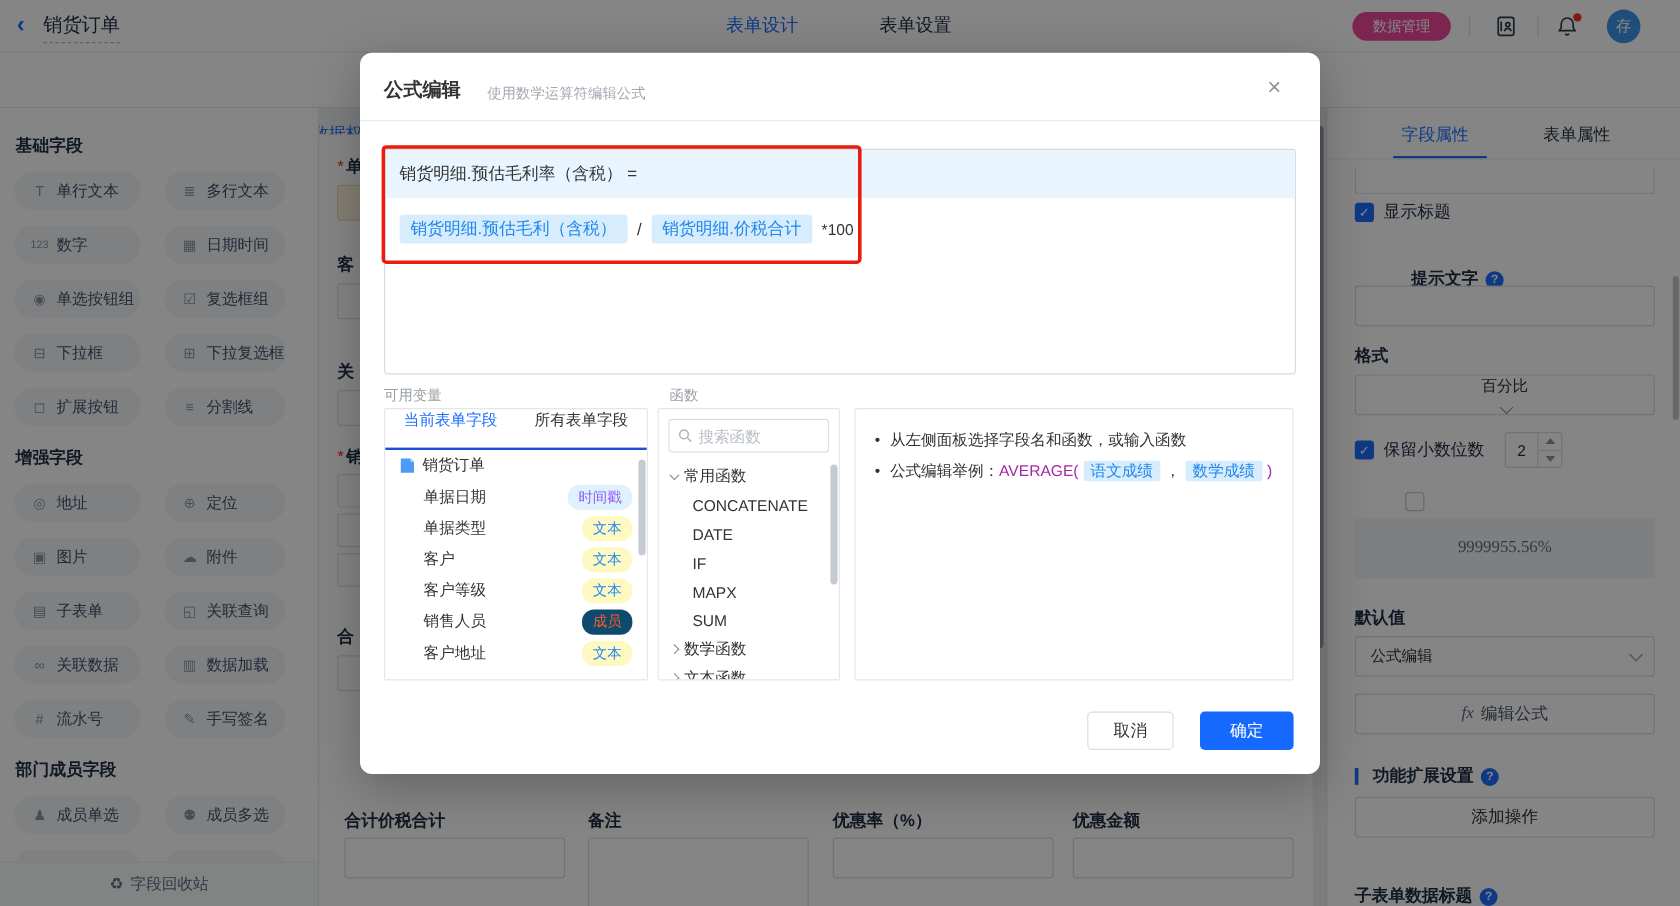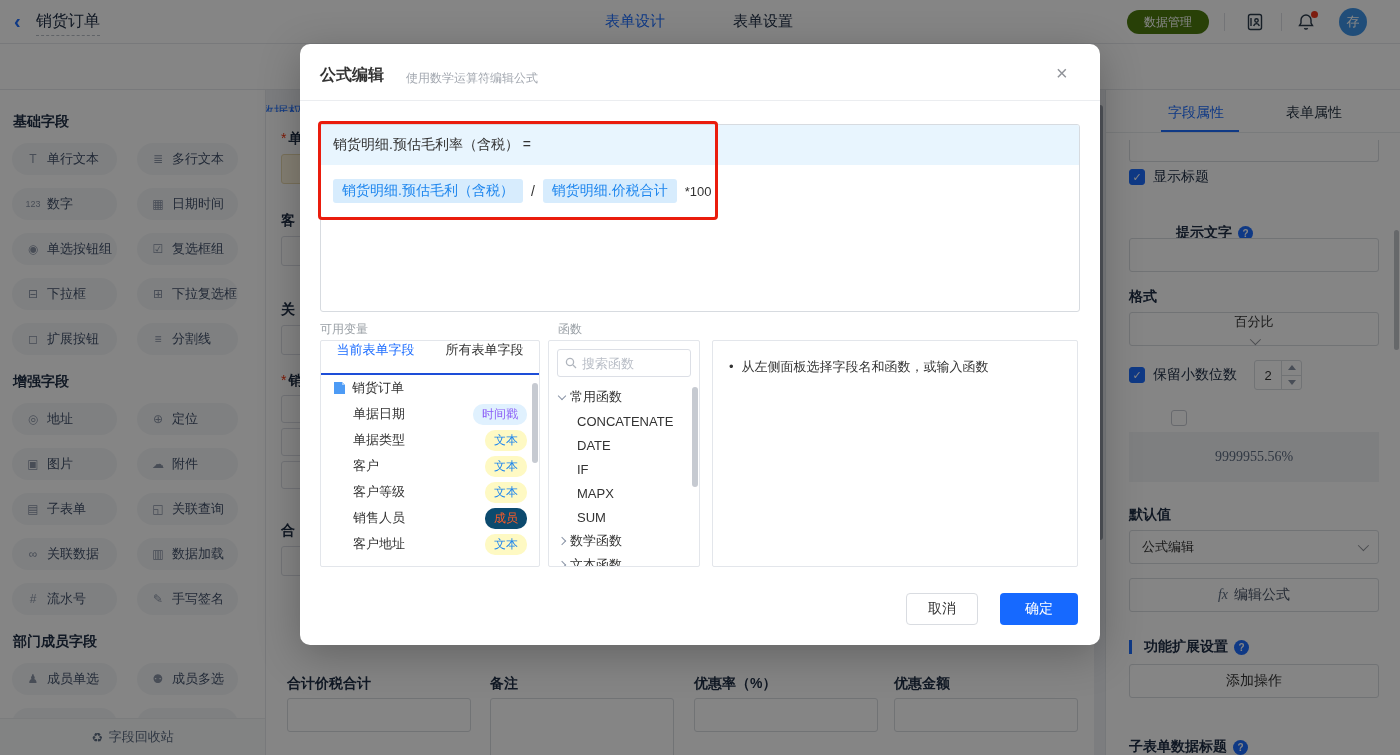--- a/index.html
+++ b/index.html
@@ -7,21 +7,21 @@
   body { font-family:"Liberation Sans","DejaVu Sans",sans-serif; font-size:14px; color:#1f2d3d; background:#fff; }
   #app { position:relative; width:1400px; height:755px; overflow:hidden; background:#eef0f3; }
   .abs { position:absolute; }
 
   
   .hdr { left:0; top:0; width:1400px; height:44px; background:#fff; border-bottom:1px solid #e7e9ec; z-index:1; }
   .back { left:14px; top:9px; font-size:20px; color:#1e6eff; font-weight:bold; line-height:24px; }
   .hdr-title { left:36px; top:11px; font-size:16px; color:#202f45; padding-bottom:3px; border-bottom:1px dashed #b9bec6; }
   .hdr-tab { top:12px; font-size:15px; color:#202f45; cursor:pointer; }
   .hdr-tab.on { color:#1e6eff; }
-  .pill-green { left:1127px; top:10px; width:82px; height:24px; background:#4d7c0f; color:#fff; border-radius:13px; font-size:12px; display:flex; align-items:center; justify-content:center; }
+  .pill-green { left:1127px; top:10px; width:82px; height:24px; background:#ec4899; color:#fff; border-radius:13px; font-size:12px; display:flex; align-items:center; justify-content:center; }
   .hdr-sep { top:13px; width:1px; height:18px; background:#dcdfe4; }
   .hdr-ic { top:12px; width:20px; height:20px; }
   .avatar { left:1339px; top:8px; width:28px; height:28px; border-radius:50%; background:#3f95e8; color:#fff; font-size:13px; display:flex; align-items:center; justify-content:center; }
   .bell-dot { left:1311px; top:11px; width:7px; height:7px; border-radius:50%; background:#f0391f; }
 
   
   .tbar { left:0; top:44px; width:1400px; height:46px; background:#fff; border-bottom:1px solid #e7e9ec; z-index:1; }
   .tlink { top:59px; display:flex; align-items:center; gap:6px; color:#1e6eff; font-size:14px; cursor:pointer; }
   .btn-preview { left:1177px; top:58px; width:66px; height:28px; border:1px solid #1e6eff; color:#1e6eff; border-radius:14px; background:#fff; font-size:13px; display:flex; align-items:center; justify-content:center; }
   .btn-save { left:1258px; top:58px; width:66px; height:28px; background:#2158e8; color:#fff; border-radius:14px; font-size:13px; display:flex; align-items:center; justify-content:center; }
@@ -496,20 +496,23 @@
         </div>
       <div class="frow">
           <span class="gchev closed"></span>
           <span>文本函数</span>
         </div>
       <div class="abs scroll-thumb" style="left:143px;top:46px;width:6px;height:100px;background:#c6cad1;"></div>
     </div>
 
     <div class="abs panel hintp" style="left:412px;top:296px;width:366px;height:227px;">
       <div><span class="dot">•</span><span>从左侧面板选择字段名和函数，或输入函数</span></div>
+      <div>
+        <span class="dot">•</span><span>公式编辑举例：</span><span class="fnp">AVERAGE(</span><span class="chip-sm">语文成绩</span><span>，</span><span class="chip-sm">数学成绩</span><span class="fnp">)</span>
+      </div>
     </div>
 
     <div class="abs m-btn m-cancel">取消</div>
     <div class="abs m-btn m-ok">确定</div>
   </div>
 
   <div class="abs redbox"></div>
 
 </div>
 

